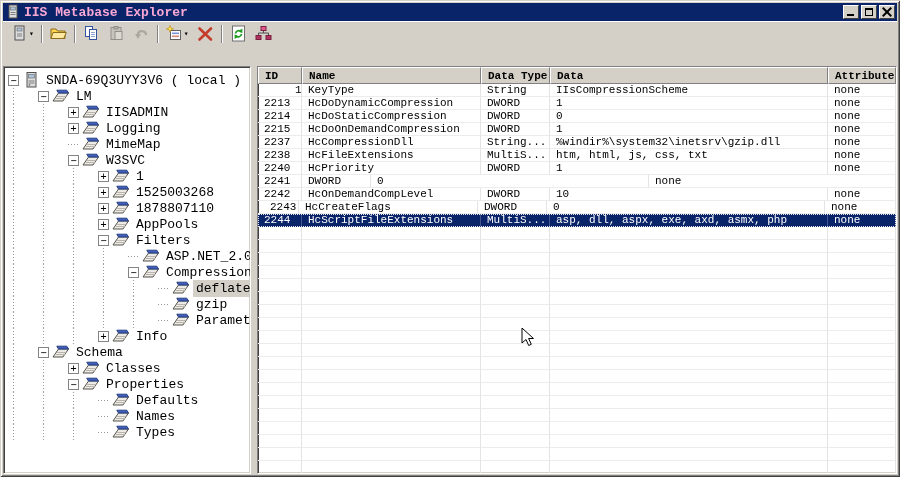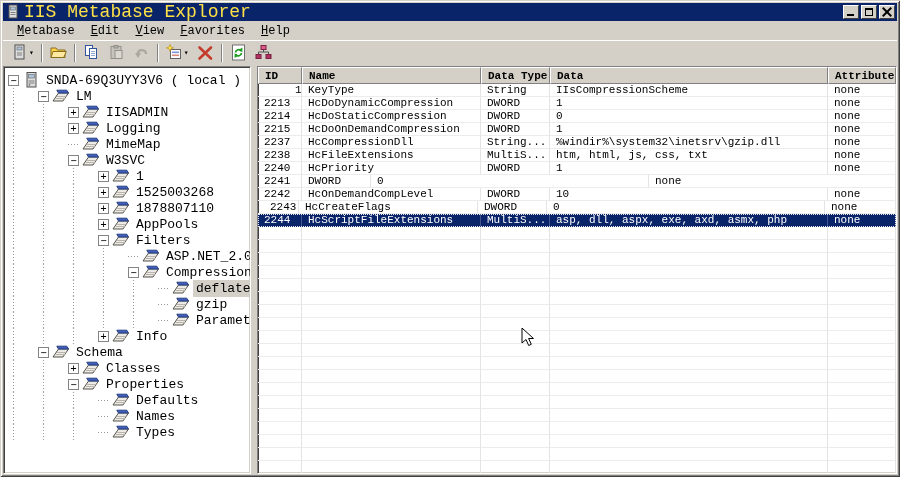--- a/index.html
+++ b/index.html
@@ -3,21 +3,21 @@
 <meta charset="utf-8">
 <style>
   * { box-sizing: border-box; margin: 0; padding: 0; }
   html,body { width:900px; height:477px; overflow:hidden; }
   body { font-family:"Liberation Mono","DejaVu Sans Mono",monospace; font-size:11px; background:#D4D0C8; position:relative; }
   .window { position:absolute; inset:0; background:#D4D0C8; padding:3px;
     box-shadow: inset 1px 1px 0 #D4D0C8, inset -1px -1px 0 #404040, inset 2px 2px 0 #FFFFFF, inset -2px -2px 0 #808080; }
   
   .titlebar { height:18px; background:#0A246A; display:flex; align-items:center; padding:0 2px; }
   .app-icon { width:16px; height:16px; margin-right:3px; flex:0 0 auto; }
-  .title-text { color:#fde047; font-weight:normal; font-size:18px; letter-spacing:0px; white-space:nowrap; flex:1; }
+  .title-text { color:#f9a8d4; font-weight:bold; font-size:13px; letter-spacing:0px; white-space:nowrap; flex:1; }
   .tb-controls { display:flex; gap:2px; }
   .tb-ctl { width:16px; height:14px; background:#D4D0C8; position:relative;
     border-top:1px solid #FFFFFF; border-left:1px solid #FFFFFF; border-right:1px solid #404040; border-bottom:1px solid #404040; }
   .tb-ctl .g { position:absolute; }
   .g-min { left:3px; bottom:2px; width:7px; height:2px; background:#000; }
   .g-max { left:3px; top:2px; width:8px; height:8px; border:1px solid #000; border-top-width:2px; }
   .g-cls { left:2px; top:1px; width:10px; height:10px; }
   .g-cls:before, .g-cls:after { content:""; position:absolute; left:4px; top:-1px; width:2px; height:12px; background:#000; }
   .g-cls:before { transform:rotate(45deg); } .g-cls:after { transform:rotate(-45deg); }
   
@@ -89,27 +89,20 @@
         </span>
       <span class="tb-ctl">
           <span class="g g-max"></span>
         </span>
       <span class="tb-ctl">
           <span class="g g-cls"></span>
         </span>
     </span>
   </div>
 
-  <div class="menubar">
-      <span class="menu-item"><u>M</u>etabase</span>
-      <span class="menu-item"><u>E</u>dit</span>
-      <span class="menu-item"><u>V</u>iew</span>
-      <span class="menu-item"><u>F</u>avorites</span>
-      <span class="menu-item"><u>H</u>elp</span>
-    </div>
 
   <div class="toolbar">
       <div class="tb-btn">
         <span class="tb-ic"><svg width="17" height="17" viewBox="0 0 17 17">
             <rect x="4" y="1" width="9" height="14" fill="#DCDCDC" stroke="#505050"></rect>
             <rect x="6" y="3" width="5" height="3" fill="#AEC4DA" stroke="#505050" stroke-width="0.5"></rect>
             <rect x="6" y="8.5" width="5" height="1" fill="#808080"></rect>
             <rect x="6" y="10.5" width="5" height="1" fill="#808080"></rect>
           </svg></span>
         <span class="dd">▾</span>

